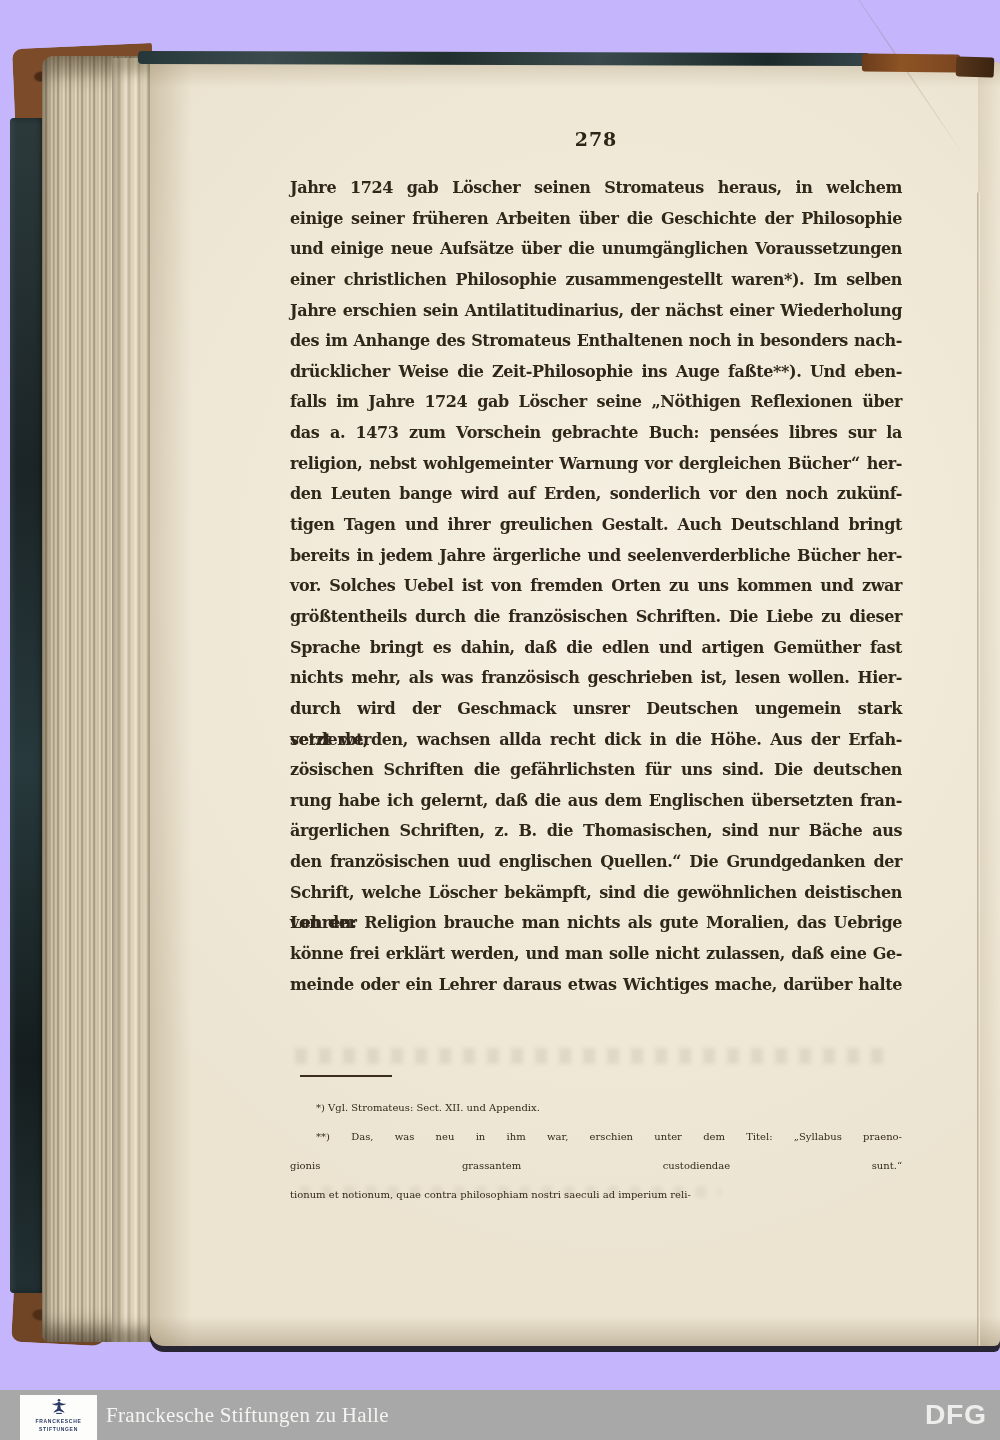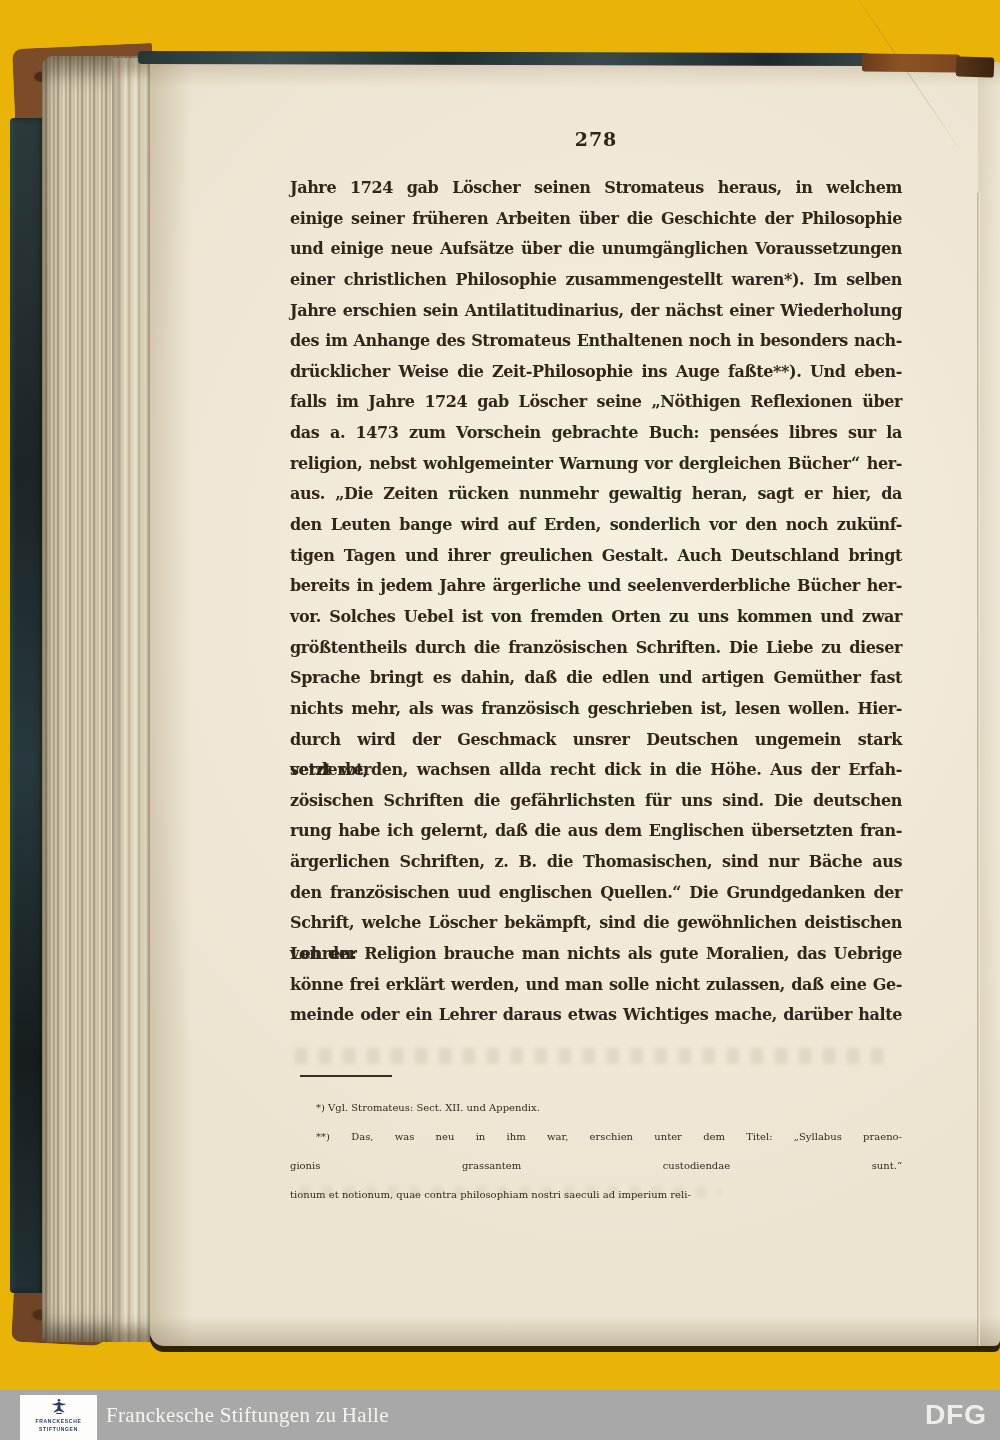--- a/index.html
+++ b/index.html
@@ -1,18 +1,18 @@
 <!DOCTYPE html>
 <html><head>
 <meta charset="utf-8">
 <style>
   html,body{margin:0;padding:0;background:#0b0a08;}
   body{width:1000px;height:1440px;position:relative;overflow:hidden;
        font-family:"DejaVu Serif",serif;}
-  .scene{position:absolute;inset:0;background:#eab308;}
+  .scene{position:absolute;inset:0;background:#c4b5fd;}
 
   
   .leather-tl{position:absolute;left:14px;top:46px;width:140px;height:96px;
     background:#7c4c2a;
     background-image:radial-gradient(14px 10px at 20% 30%,#4a2a16 0 40%,transparent 60%),
                      radial-gradient(10px 8px at 70% 20%,#5a3419 0 40%,transparent 60%),
                      radial-gradient(18px 12px at 40% 75%,#8d5c34 0 50%,transparent 70%);
     border-radius:10px 2px 2px 14px;transform:rotate(-2.5deg);z-index:1;}
   .leather-bl{position:absolute;left:14px;top:1232px;width:96px;height:112px;
     background:#6f4526;
@@ -127,21 +127,20 @@
         <div class="tline">Jahre 1724 gab Löscher seinen Stromateus heraus, in welchem</div>
         <div class="tline">einige seiner früheren Arbeiten über die Geschichte der Philosophie</div>
         <div class="tline">und einige neue Aufsätze über die unumgänglichen Voraussetzungen</div>
         <div class="tline">einer christlichen Philosophie zusammengestellt waren*). Im selben</div>
         <div class="tline">Jahre erschien sein Antilatitudinarius, der nächst einer Wiederholung</div>
         <div class="tline">des im Anhange des Stromateus Enthaltenen noch in besonders nach-</div>
         <div class="tline">drücklicher Weise die Zeit-Philosophie ins Auge faßte**). Und eben-</div>
         <div class="tline">falls im Jahre 1724 gab Löscher seine „Nöthigen Reflexionen über</div>
         <div class="tline">das a. 1473 zum Vorschein gebrachte Buch: pensées libres sur la</div>
         <div class="tline">religion, nebst wohlgemeinter Warnung vor dergleichen Bücher“ her-</div>
-        <div class="tline">aus. „Die Zeiten rücken nunmehr gewaltig heran, sagt er hier, da</div>
         <div class="tline">den Leuten bange wird auf Erden, sonderlich vor den noch zukünf-</div>
         <div class="tline">tigen Tagen und ihrer greulichen Gestalt. Auch Deutschland bringt</div>
         <div class="tline">bereits in jedem Jahre ärgerliche und seelenverderbliche Bücher her-</div>
         <div class="tline">vor. Solches Uebel ist von fremden Orten zu uns kommen und zwar</div>
         <div class="tline">größtentheils durch die französischen Schriften. Die Liebe zu dieser</div>
         <div class="tline">Sprache bringt es dahin, daß die edlen und artigen Gemüther fast</div>
         <div class="tline">nichts mehr, als was französisch geschrieben ist, lesen wollen. Hier-</div>
         <div class="tline">durch wird der Geschmack unsrer Deutschen ungemein stark verderbt,</div>
         <div class="tline">setzt werden, wachsen allda recht dick in die Höhe. Aus der Erfah-</div>
         <div class="tline">zösischen Schriften die gefährlichsten für uns sind. Die deutschen</div>

